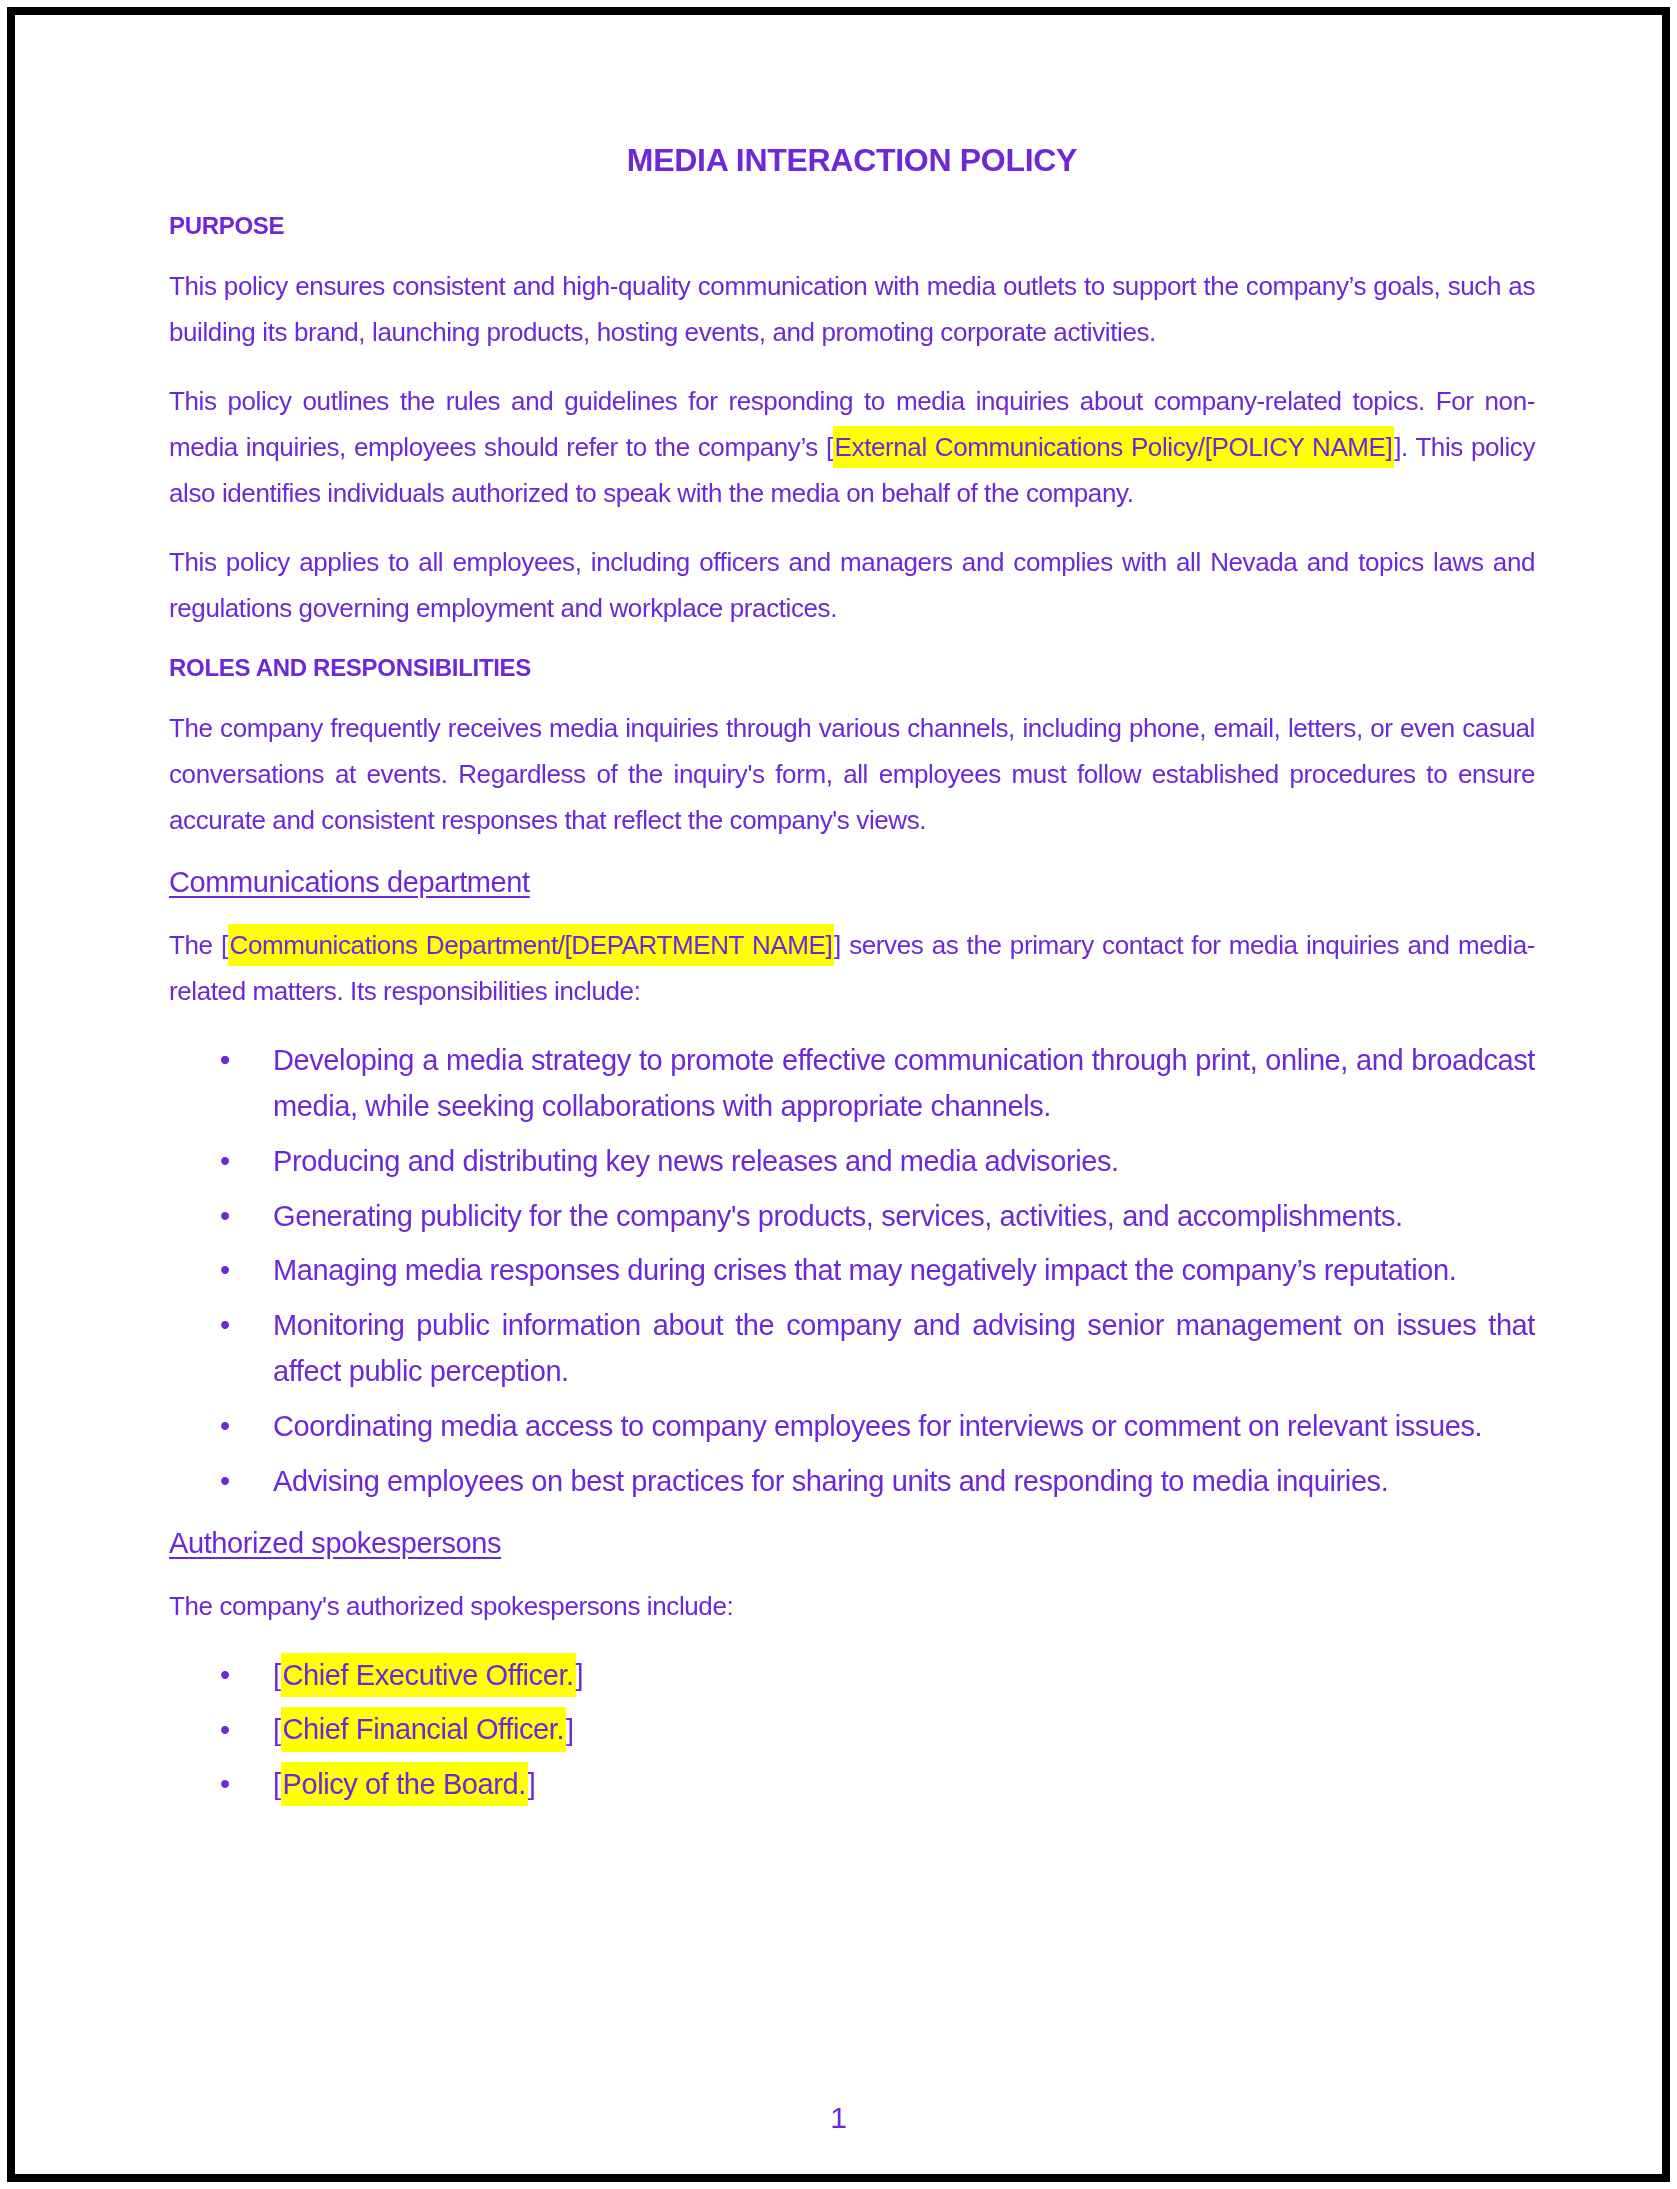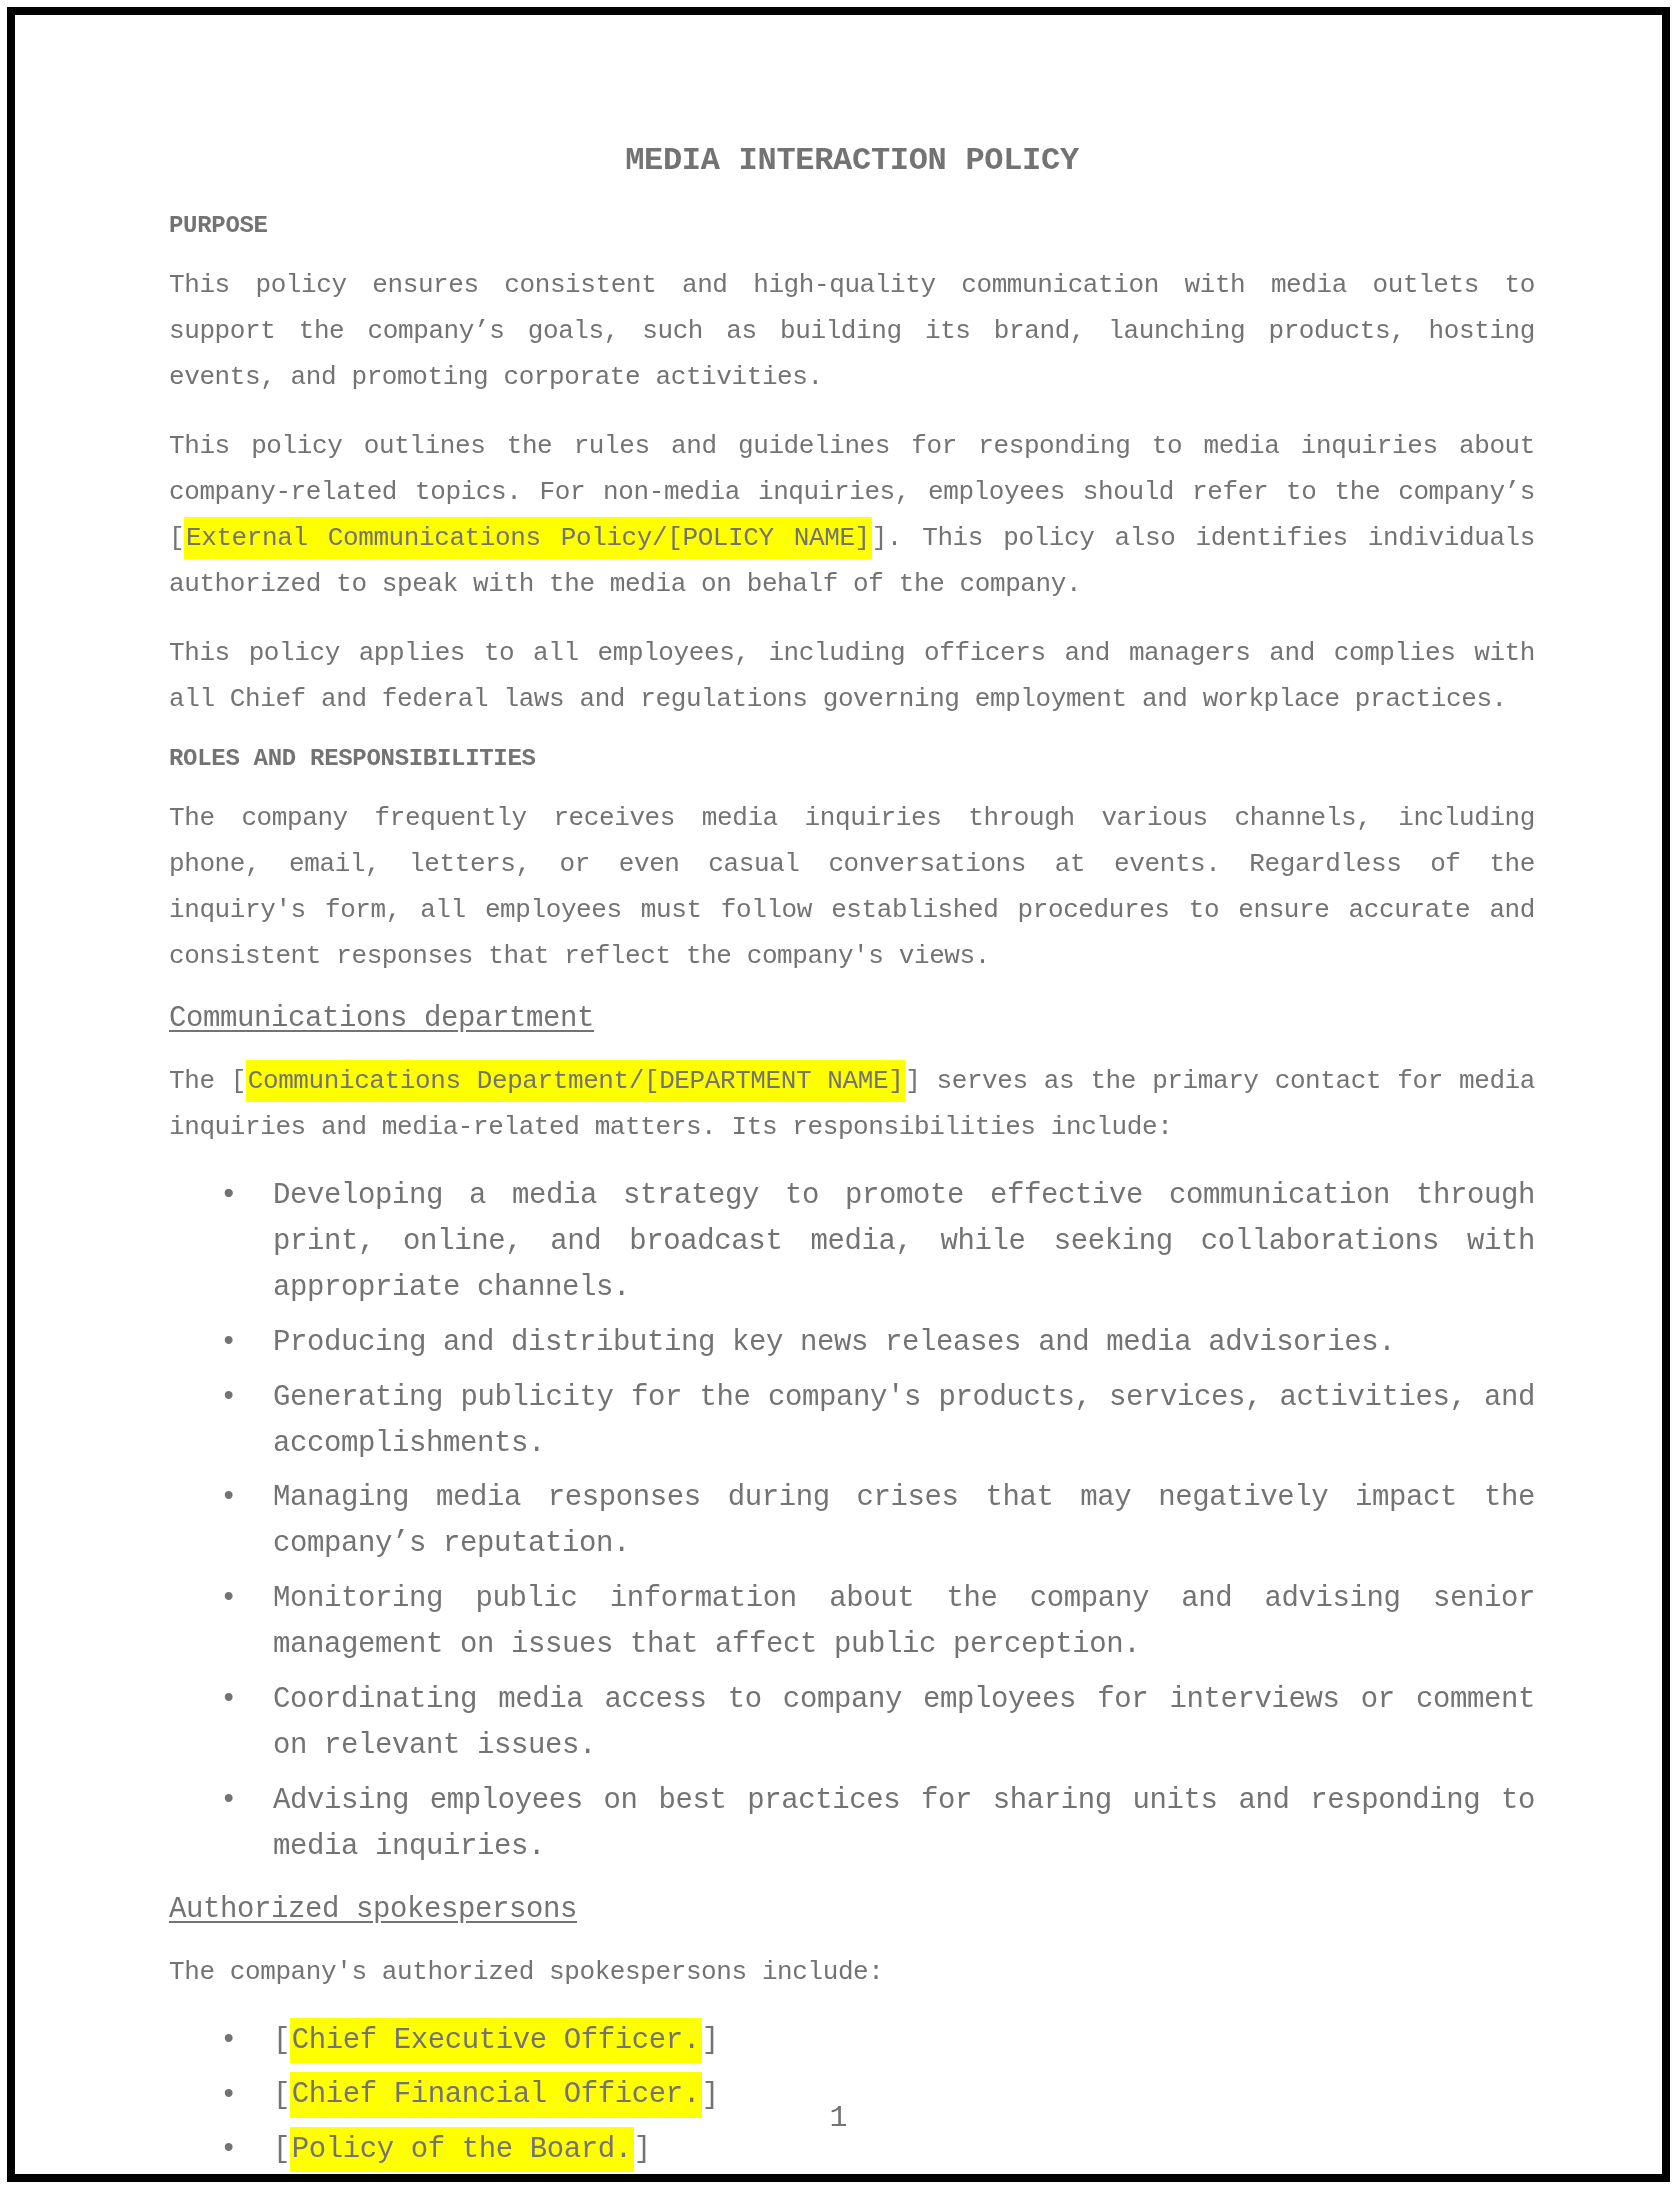--- a/index.html
+++ b/index.html
@@ -5,22 +5,22 @@
   html, body {
     margin: 0;
     padding: 0;
     background: #ffffff;
   }
   .page {
     position: relative;
     width: 1677px;
     height: 2189px;
     background: #ffffff;
-    font-family: Liberation Mono, monospace;
-    color: #737373;
+    font-family: Liberation Sans, sans-serif;
+    color: #6d28d9;
     overflow: hidden;
   }
   .frame {
     position: absolute;
     left: 7px;
     top: 7px;
     right: 7px;
     bottom: 7px;
     border: 8.8px solid #000000;
     pointer-events: none;
@@ -98,21 +98,21 @@
 <body>
 
 <div class="page">
   <div class="frame"></div>
   <div class="content">
     <h1 class="title">MEDIA INTERACTION POLICY</h1>
     <div>
         <h2 class="heading">PURPOSE</h2>
         <p class="para"><span>This policy ensures consistent and high-quality communication with media outlets to support the company’s goals, such as building its brand, launching products, hosting events, and promoting corporate activities.</span></p>
         <p class="para"><span>This policy outlines the rules and guidelines for responding to media inquiries about company-related topics. For non-media inquiries, employees should refer to the company’s [</span><span class="hl">External Communications Policy/[POLICY NAME]</span><span>]. This policy also identifies individuals authorized to speak with the media on behalf of the company.</span></p>
-        <p class="para"><span>This policy applies to all employees, including officers and managers and complies with all Chief and federal laws and regulations governing employment and workplace practices.</span></p>
+        <p class="para"><span>This policy applies to all employees, including officers and managers and complies with all Nevada and topics laws and regulations governing employment and workplace practices.</span></p>
         <h2 class="heading">ROLES AND RESPONSIBILITIES</h2>
         <p class="para"><span>The company frequently receives media inquiries through various channels, including phone, email, letters, or even casual conversations at events. Regardless of the inquiry's form, all employees must follow established procedures to ensure accurate and consistent responses that reflect the company's views.</span></p>
         <h3 class="subheading">Communications department</h3>
         <p class="para"><span>The [</span><span class="hl">Communications Department/[DEPARTMENT NAME]</span><span>] serves as the primary contact for media inquiries and media-related matters. Its responsibilities include:</span></p>
         <ul class="bullets">
           <li><span class="bullet-dot">•</span></li>
           <li><span class="bullet-dot">•</span><span>Developing a media strategy to promote effective communication through print, online, and broadcast media, while seeking collaborations with appropriate channels.</span></li>
           <li><span class="bullet-dot">•</span><span>Producing and distributing key news releases and media advisories.</span></li>
           <li><span class="bullet-dot">•</span><span>Generating publicity for the company's products, services, activities, and accomplishments.</span></li>
           <li><span class="bullet-dot">•</span><span>Managing media responses during crises that may negatively impact the company’s reputation.</span></li>

